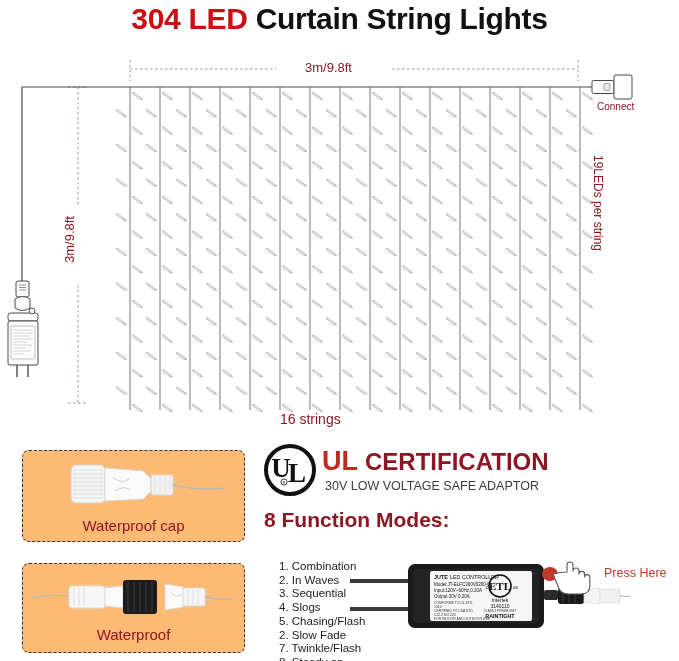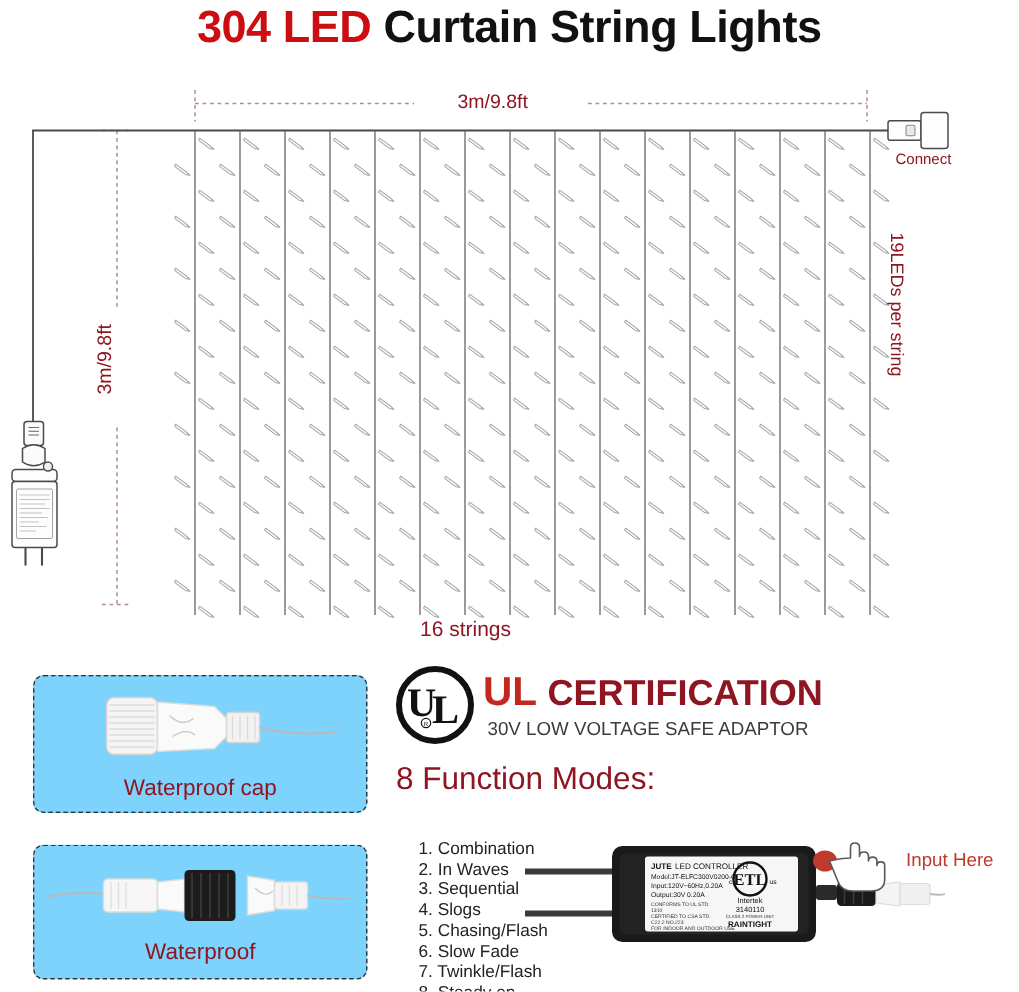--- a/index.html
+++ b/index.html
@@ -65,21 +65,21 @@
     color: #8E1622;
     font-size: 10px;
     white-space: nowrap;
   }
 
   
   .callout {
     position: absolute;
     border: 1.6px dashed #333333;
     border-radius: 7px;
-    background: #7dd3fc;
+    background: #fdba74;
   }
   .callout-label {
     position: absolute;
     width: 100%;
     text-align: center;
     color: #8E1622;
     font-size: 15px;
     white-space: nowrap;
   }
 
@@ -92,21 +92,21 @@
   .ul-title .ul-red { color: #C3281E; }
   .ul-title .ul-dark { color: #8E1622; font-size: 24px; }
   .ul-sub {
     position: absolute; left: 61px; top: 35px;
     font-size: 12.5px; color: #3b3b3b; white-space: nowrap;
   }
 
   
   .modes-title {
     position: absolute; left: 264px; top: 508px;
-    font-size: 21px; font-weight: normal; color: #8E1622; white-space: nowrap;
+    font-size: 21px; font-weight: bold; color: #8E1622; white-space: nowrap;
   }
   .modes-sub {
     position: absolute; left: 265px; top: 534px;
     font-size: 11px; color: #333333; white-space: nowrap;
   }
   .modes-list {
     position: absolute; left: 268px; top: 549px;
     margin: 11px; padding: 0; list-style: none;
   }
   .modes-list li {
@@ -614,21 +614,21 @@
     <div class="ul-sub">30V LOW VOLTAGE SAFE ADAPTOR</div>
   </div>
 
   <div class="modes-title">8 Function Modes:</div>
   <ul class="modes-list" id="modes-list">
       <li>1. Combination</li>
       <li>2. In Waves</li>
       <li>3. Sequential</li>
       <li>4. Slogs</li>
       <li>5. Chasing/Flash</li>
-      <li>6. Slow Fade</li>
+      <li>2. Slow Fade</li>
       <li>7. Twinkle/Flash</li>
       <li>8. Steady on</li>
     </ul>
 
   <svg width="280" height="110" viewBox="0 0 280 110" style="position:absolute; left:350px; top:552px;">
 
     <rect x="0" y="27" width="62" height="4" fill="#3a3a3a"></rect>
     <rect x="0" y="55" width="62" height="4" fill="#3a3a3a"></rect>
 
     <rect x="58" y="12" width="136" height="64" rx="7" fill="#1a1a1a"></rect>
@@ -668,15 +668,15 @@
 
     <ellipse cx="200" cy="22" rx="8" ry="7" fill="#C0392B"></ellipse>
 
     <g>
       <path d="M203,22 q8,-2 14,-2 l0,-7 q0,-3 3,-3 q3,0 3,3 l0,6
                q0,-3 3,-3 q3,0 3,3 l0,3 q0,-2.6 2.8,-2.6 q2.8,0 2.8,2.6 l0,3
                q0,-2.4 2.6,-2.4 q2.6,0 2.6,2.4 l0,9 q0,8 -9,8 l-12,0 q-8,0 -10,-6 z" fill="#ffffff" stroke="#5a5a5a" stroke-width="1.1" stroke-linejoin="round"></path>
     </g>
   </svg>
 
-  <div class="press-label">Input Here</div>
+  <div class="press-label">Press Here</div>
 
 </div>
 
 </body></html>

